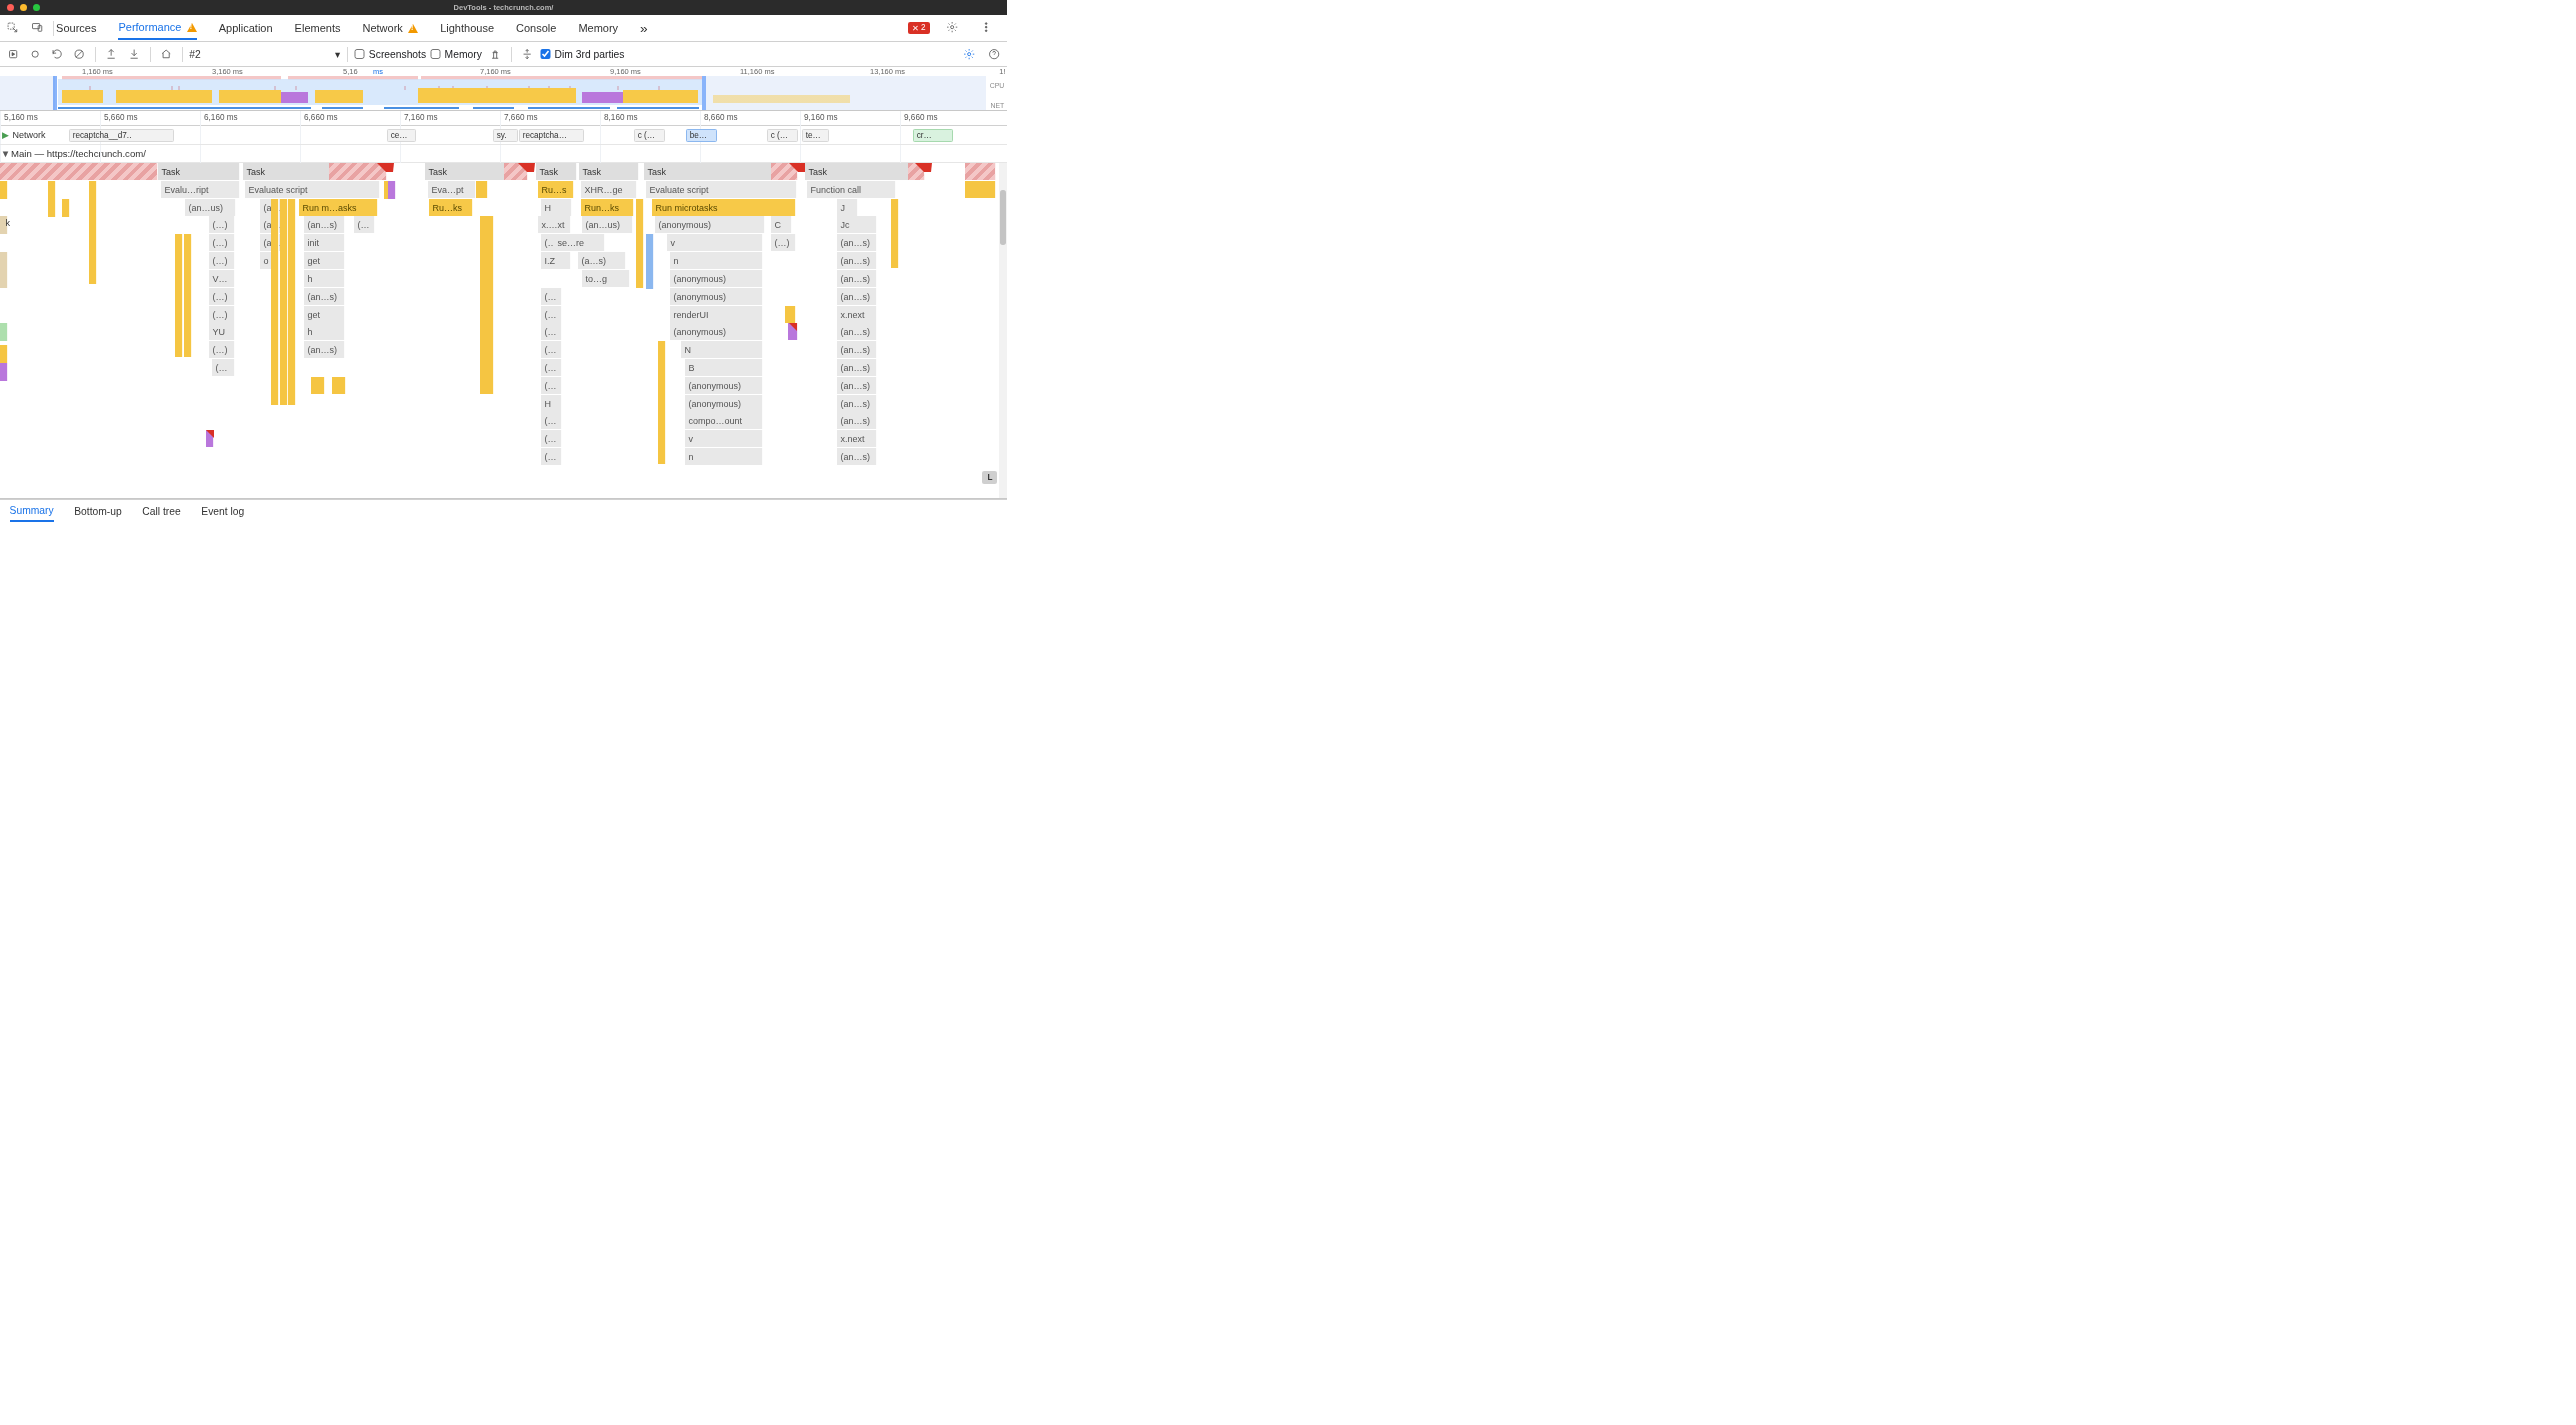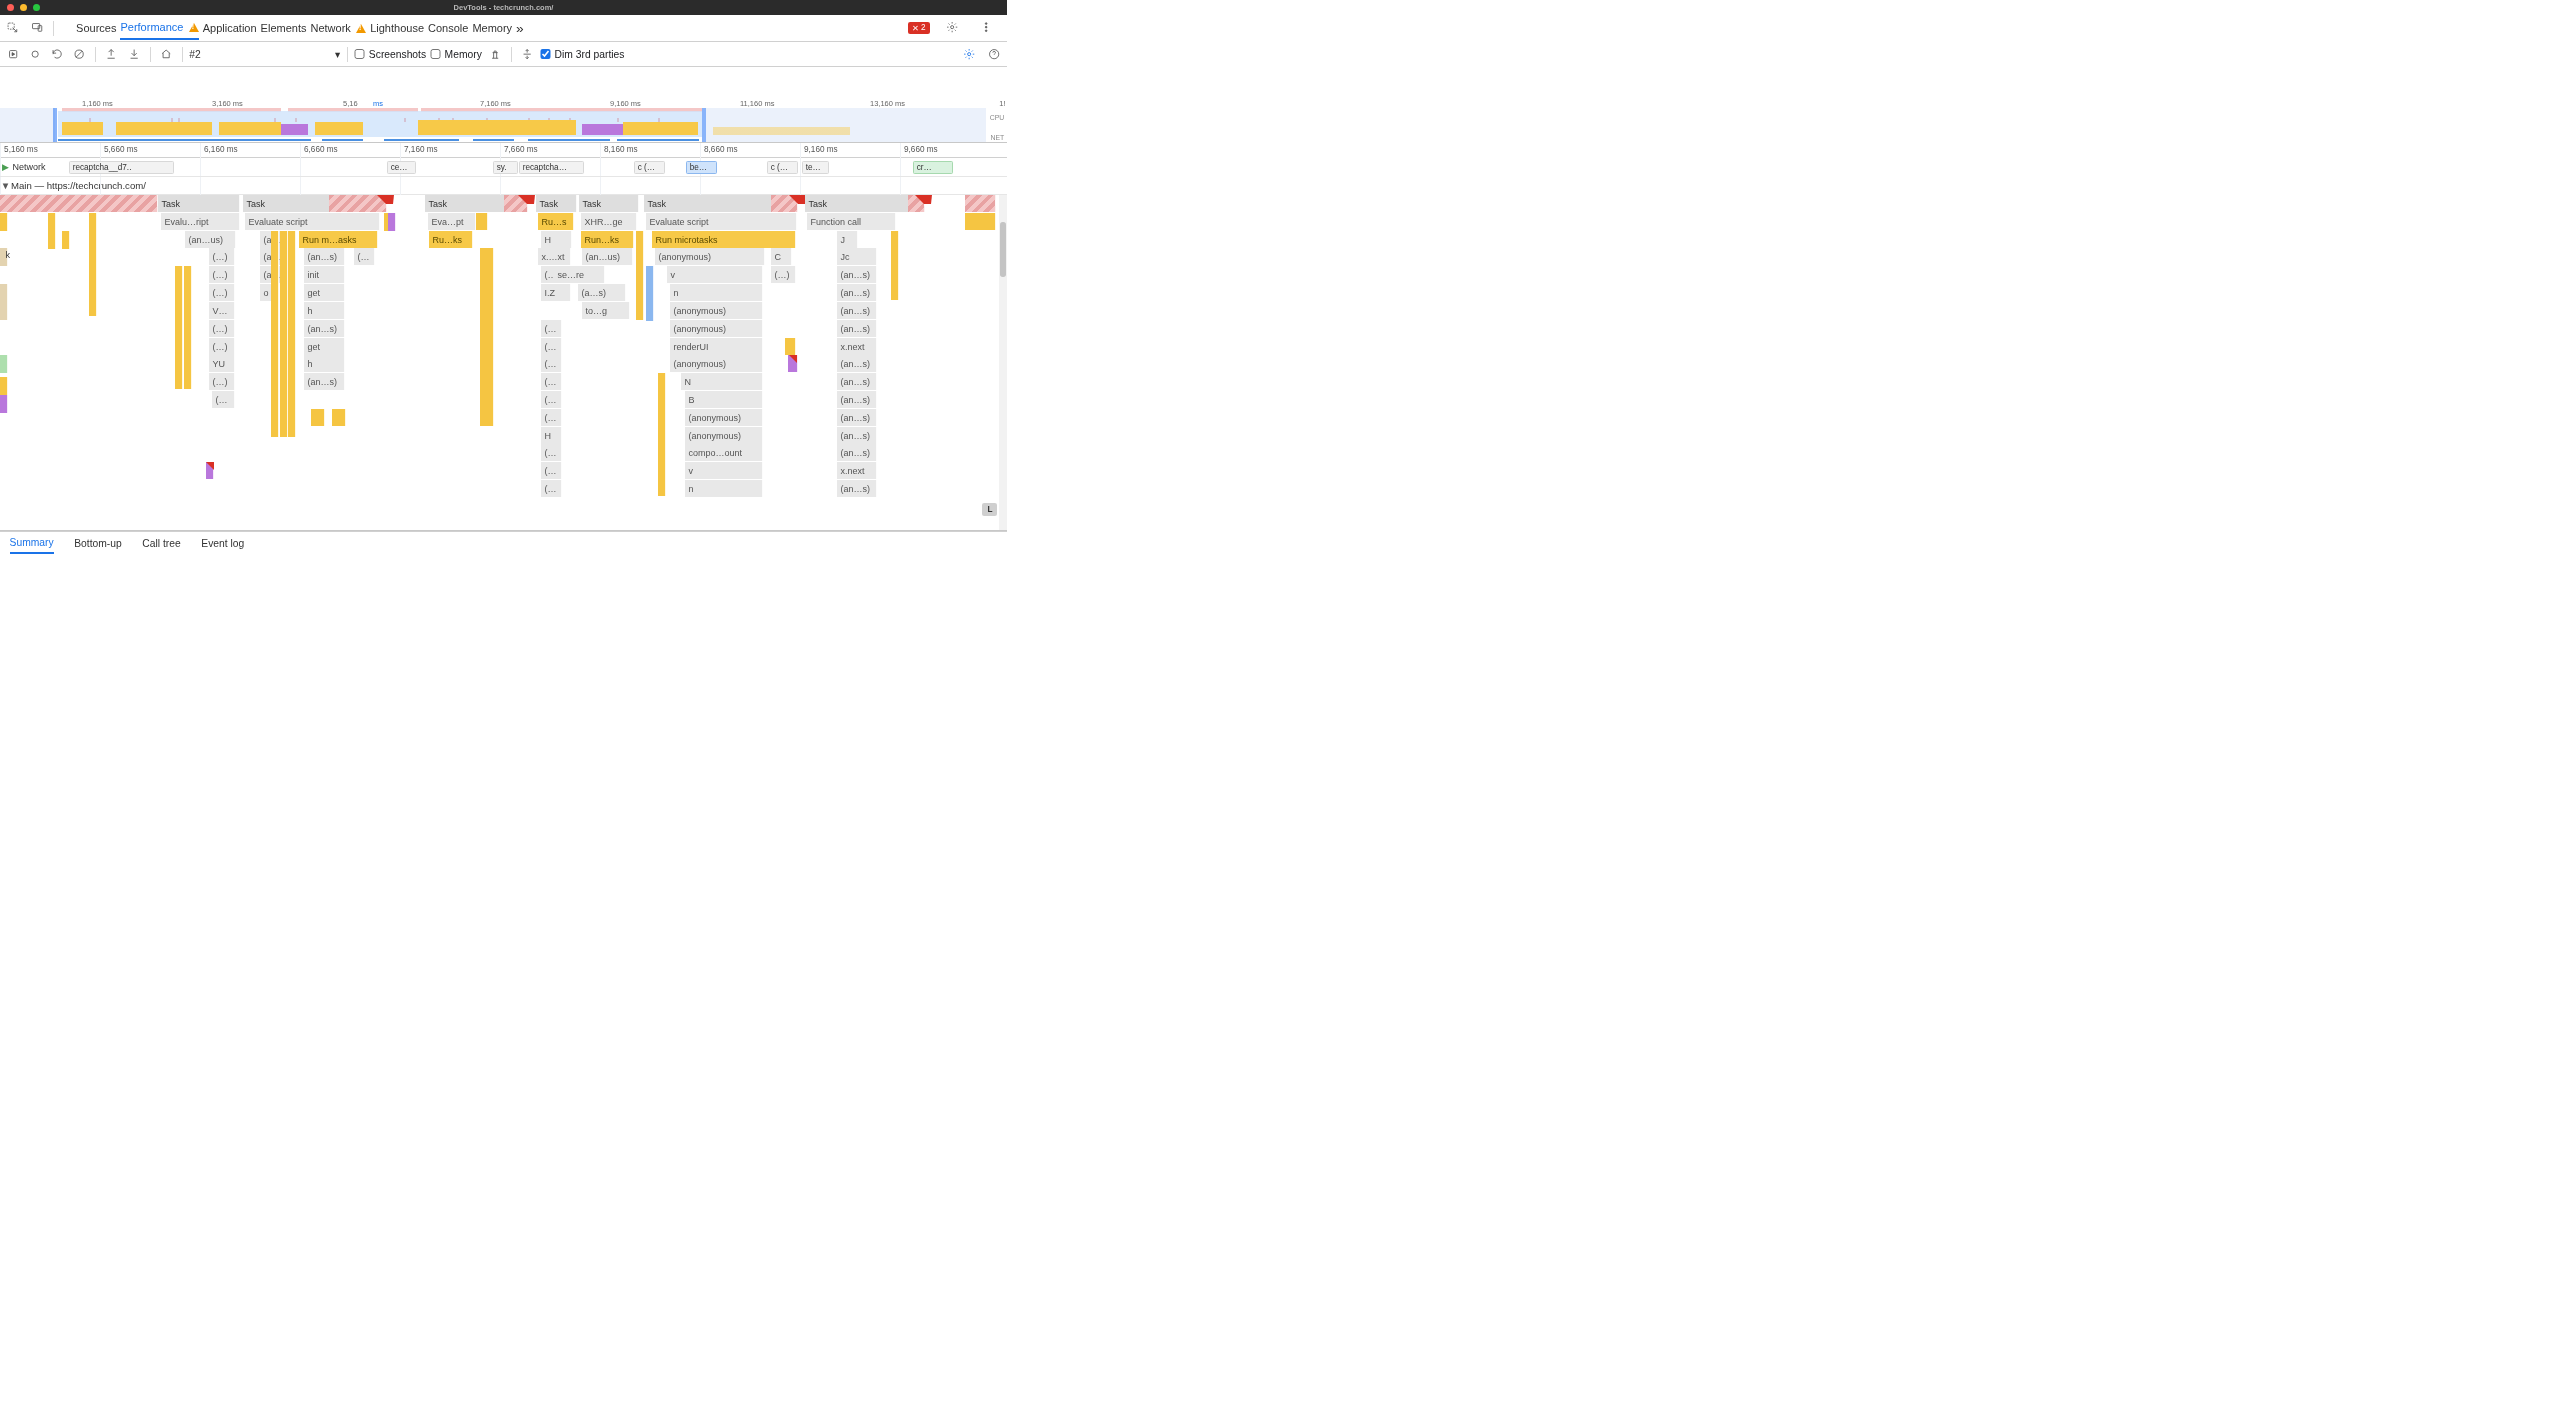--- a/index.html
+++ b/index.html
@@ -32,21 +32,21 @@
 
   
   .tabbar {
     height: 27px;
     display: flex;
     align-items: center;
     border-bottom: 0.7px solid #d0d0d0;
     background:#fff;
   }
   .tabbar .icon-btn { width: 25px; text-align:center; font-size:11px; color:#5a5a5a; cursor:pointer;}
-  .tabbar .tabs { display:flex; gap: 4px; margin-left: 20px; }
+  .tabbar .tabs { display:flex; gap: 22px; margin-left: 0; }
   .tab { font-size: 11px; color:#333; padding: 4.1px 0; cursor:pointer; display:flex; align-items:center; gap:2.7px;}
   .tab.active { color:#1a73e8; border-bottom: 2.1px solid #1a73e8; font-weight:500;}
   .warn-tri {
     display:inline-block; width:0; height:0;
     border-left:5.5px solid transparent; border-right:5.5px solid transparent;
     border-bottom:9.6px solid #f29900; position:relative; margin-left:2.7px;
   }
   .warn-tri::after{content:"!"; position:absolute; left:-2.1px; top:0.7px; color:#fff; font-size:6.9px; font-weight:700;}
   .tabbar .right { margin-left:auto; display:flex; align-items:center; gap:9.6px; margin-right:8.2px;}
   .err-pill { background:#d93025; color:#fff; border-radius:2.1px; padding:0.7px 4.1px; font-size:8.2px; display:flex; align-items:center; gap:2.1px;}
@@ -62,21 +62,20 @@
   .recording-select .caret{ margin-left:auto;}
   .cbox { display:flex; align-items:center; gap:4.1px; font-size:10.3px; color:#202124;}
   .cbox input{ width:10.3px; height:10.3px;}
   .gear-blue { color:#1a73e8 !important;}
   .toolbar .right { margin-left:auto; display:flex; align-items:center; gap:6.9px;}
 
   
   .overview {
     height: 44px; border-bottom:0.7px solid #c8c8c8; position:relative;
     background:#fff;
-    margin-top:32px;
   }
   .ov-ruler { position:absolute; top:0; left:0; right:0; height:9.6px;}
   .ov-tick { position:absolute; top:0; font-size:7.5px; color:#666;}
   .ov-cpu-label, .ov-net-label {
     position:absolute; right:2.7px; font-size:6.9px; color:#8a8a8a;
   }
   .ov-cpu-label{ top:15px;} .ov-net-label{ bottom:1.4px;}
   .ov-body { position:absolute; top:9px; left:0; right:20.6px; bottom:0;}
   .ov-band { position:absolute; height:4.1px; top:0px; background:#f4c7c7; }
   .ov-area { position:absolute; bottom:6.9px; height:22px; }

